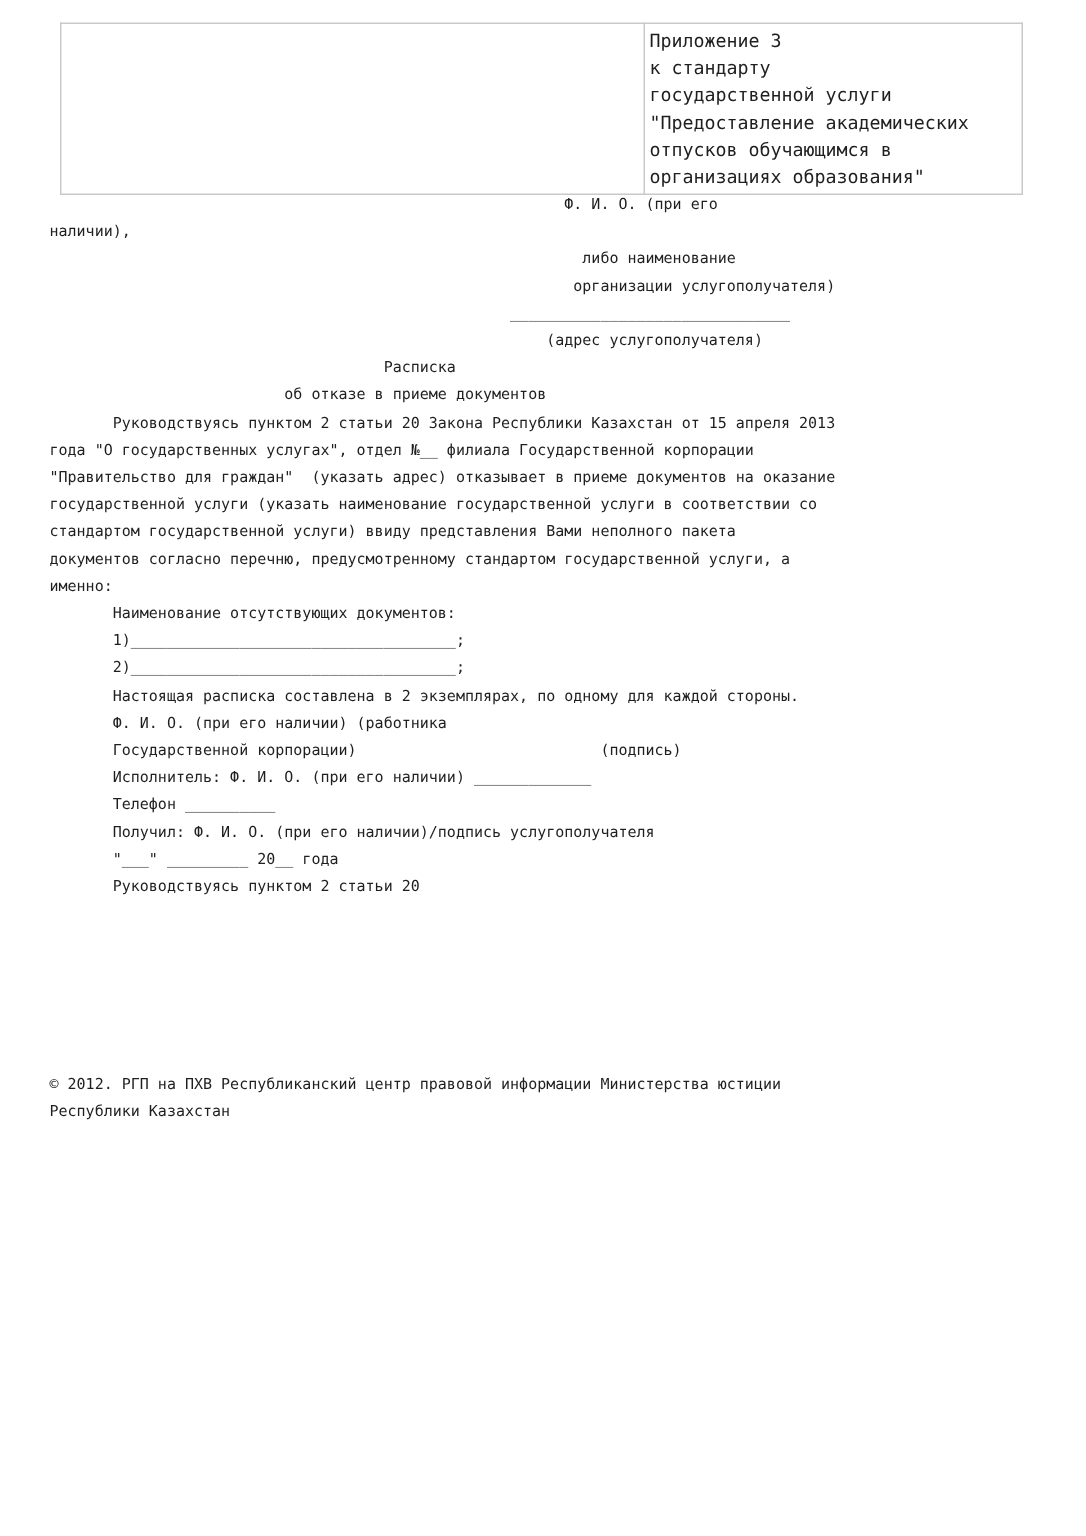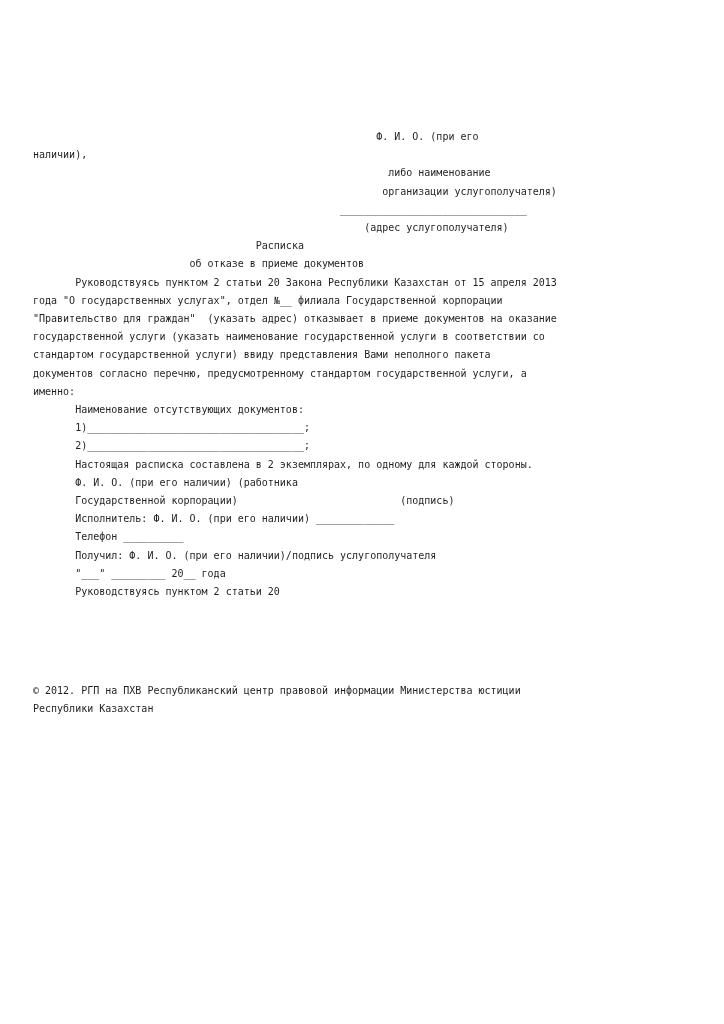--- a/index.html
+++ b/index.html
@@ -38,27 +38,40 @@
   pre.mono-block {
     position: absolute;
     left: 33px;
     font-family: "DejaVu Sans Mono", "Liberation Mono", monospace;
     font-size: 10px;
     line-height: 18.2px;
     white-space: pre;
     color: var(--text);
   }
   .body-text { top: 128px; }
-  .footer-text { top: 682px; }
+  .footer-text { top: 715px; }
 </style>
 </head>
 <body>
 
 <div class="page">
 
+  <table class="header-table">
+    <tbody>
+        <tr>
+      <td class="cell-left"></td>
+      <td class="cell-right">Приложение 3
+к стандарту
+государственной услуги
+"Предоставление академических
+отпусков обучающимся в
+организациях образования"</td>
+    </tr>
+  </tbody>
+    </table>
 
   <pre class="mono-block body-text">                                                         Ф. И. О. (при его
 наличии),
                                                            либо наименование
                                                           организации услугополучателя)
                                                    _______________________________
                                                        (адрес услугополучателя)
                                      Расписка
                           об отказе в приеме документов
        Руководствуясь пунктом 2 статьи 20 Закона Республики Казахстан от 15 апреля 2013

